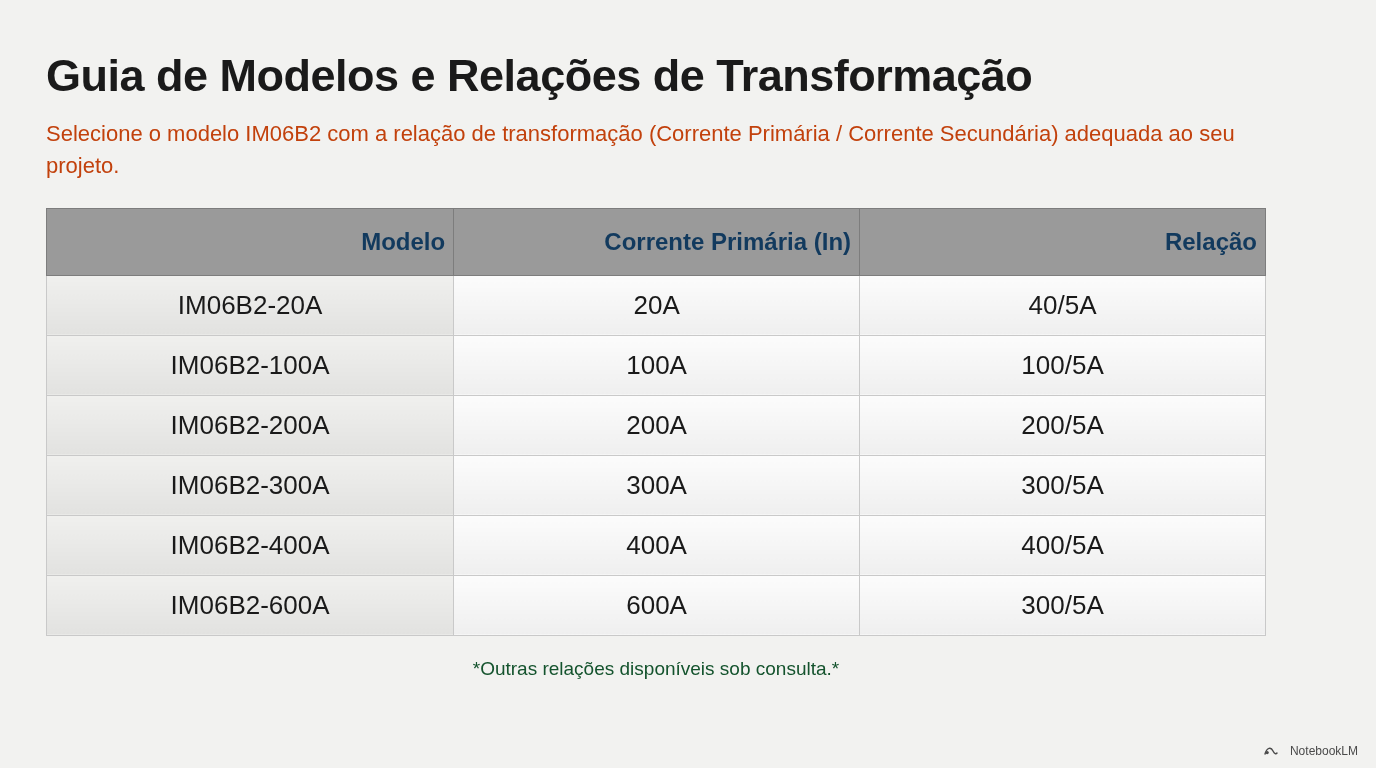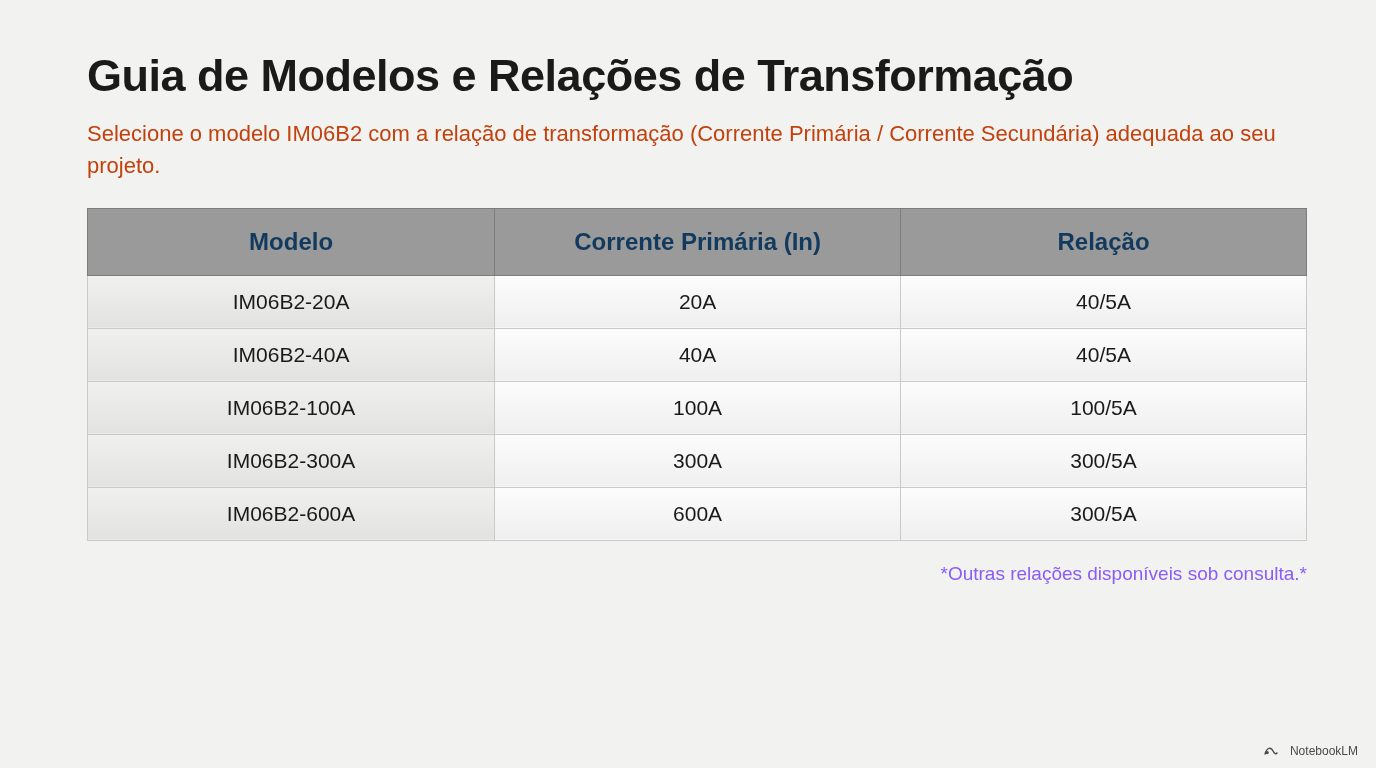--- a/index.html
+++ b/index.html
@@ -10,21 +10,21 @@
     width: 1376px;
     height: 768px;
     background: #f2f2f0;
     font-family: "Liberation Sans", sans-serif;
     overflow: hidden;
     position: relative;
   }
   .slide {
     position: absolute;
     inset: 0;
-    padding: 0 87px;
+    padding: 0 46px;
     box-sizing: border-box;
   }
   .page-title {
     margin: 0;
     padding-top: 50px;
     font-size: 45px;
     font-weight: bold;
     color: #1a1a1a;
     letter-spacing: -0.5px;
     line-height: 1.15;
@@ -42,45 +42,45 @@
     border-collapse: collapse;
     width: 1220px;
     table-layout: fixed;
   }
   table.models th {
     background: #9a9a9a;
     color: #123a5e;
     font-size: 24px;
     font-weight: bold;
     padding: 19px 8px;
-    text-align: center;
+    text-align: right;
     border: 1px solid #7d7d7d;
   }
   table.models td {
-    font-size: 21px;
+    font-size: 26px;
     color: #1a1a1a;
     text-align: center;
     padding: 14px 8px;
     border: 1px solid #c9c9c9;
     background: linear-gradient(180deg, #f0f0ee 0%, #e2e2e0 100%);
     margin-left: 33px;
   }
   table.models td.c2,
   table.models td.c3 {
     background: linear-gradient(180deg, #fcfcfc 0%, #efefef 100%);
   }
   table.models col.col1 { width: 33.4%; }
   table.models col.col2 { width: 33.3%; }
   table.models col.col3 { width: 33.3%; }
   .footnote {
     margin-top: 22px;
-    text-align: right;
+    text-align: center;
     width: 1220px;
     font-size: 19px;
-    color: #8b5cf6;
+    color: #14532d;
   }
   .brand {
     position: absolute;
     right: 18px;
     bottom: 10px;
     display: flex;
     align-items: center;
     gap: 12px;
     color: #4a4a4a;
     font-size: 12px;
@@ -107,33 +107,38 @@
         <th>Relação</th>
       </tr>
     </thead>
     <tbody>
       <tr>
         <td class="c1">IM06B2-20A</td>
         <td class="c2">20A</td>
         <td class="c3">40/5A</td>
       </tr>
       <tr>
-        <td class="c1">IM06B2-40A</td>
-        <td class="c2">40A</td>
-        <td class="c3">40/5A</td>
-      </tr>
-      <tr>
         <td class="c1">IM06B2-100A</td>
         <td class="c2">100A</td>
         <td class="c3">100/5A</td>
       </tr>
       <tr>
+        <td class="c1">IM06B2-200A</td>
+        <td class="c2">200A</td>
+        <td class="c3">200/5A</td>
+      </tr>
+      <tr>
         <td class="c1">IM06B2-300A</td>
         <td class="c2">300A</td>
         <td class="c3">300/5A</td>
+      </tr>
+      <tr>
+        <td class="c1">IM06B2-400A</td>
+        <td class="c2">400A</td>
+        <td class="c3">400/5A</td>
       </tr>
       <tr>
         <td class="c1">IM06B2-600A</td>
         <td class="c2">600A</td>
         <td class="c3">300/5A</td>
       </tr>
     </tbody>
   </table>
 
   <div class="footnote">*Outras relações disponíveis sob consulta.*</div>

